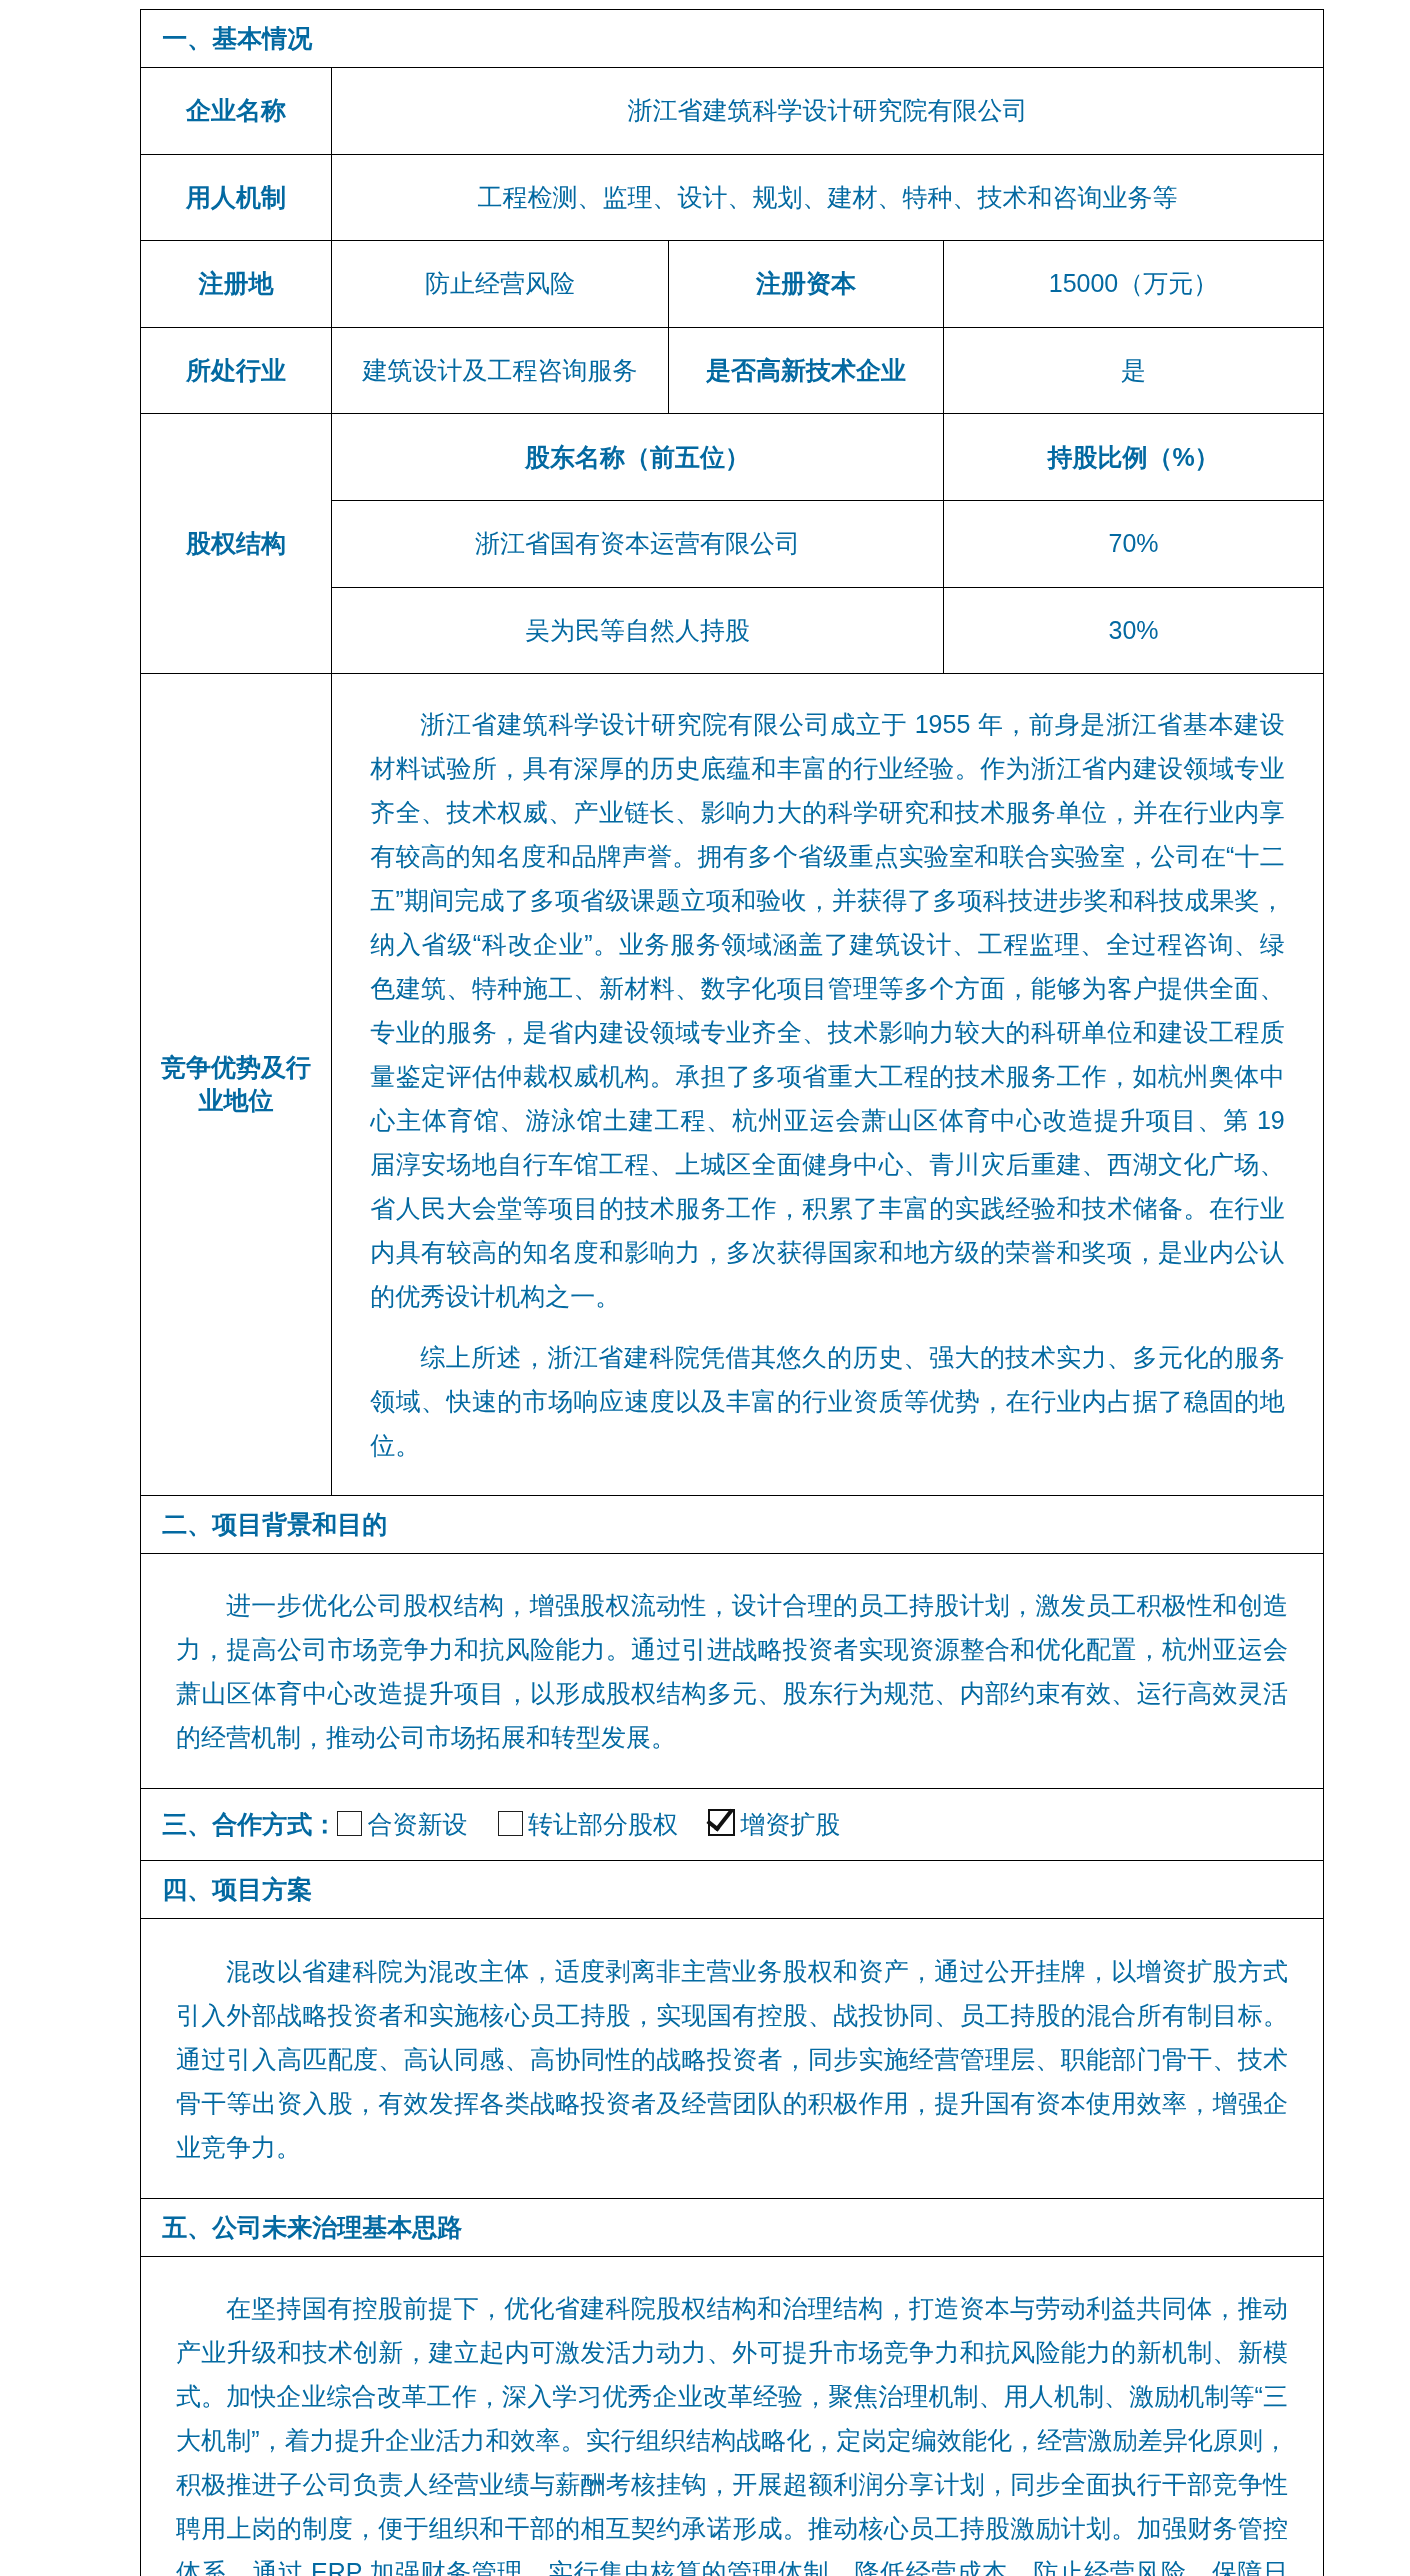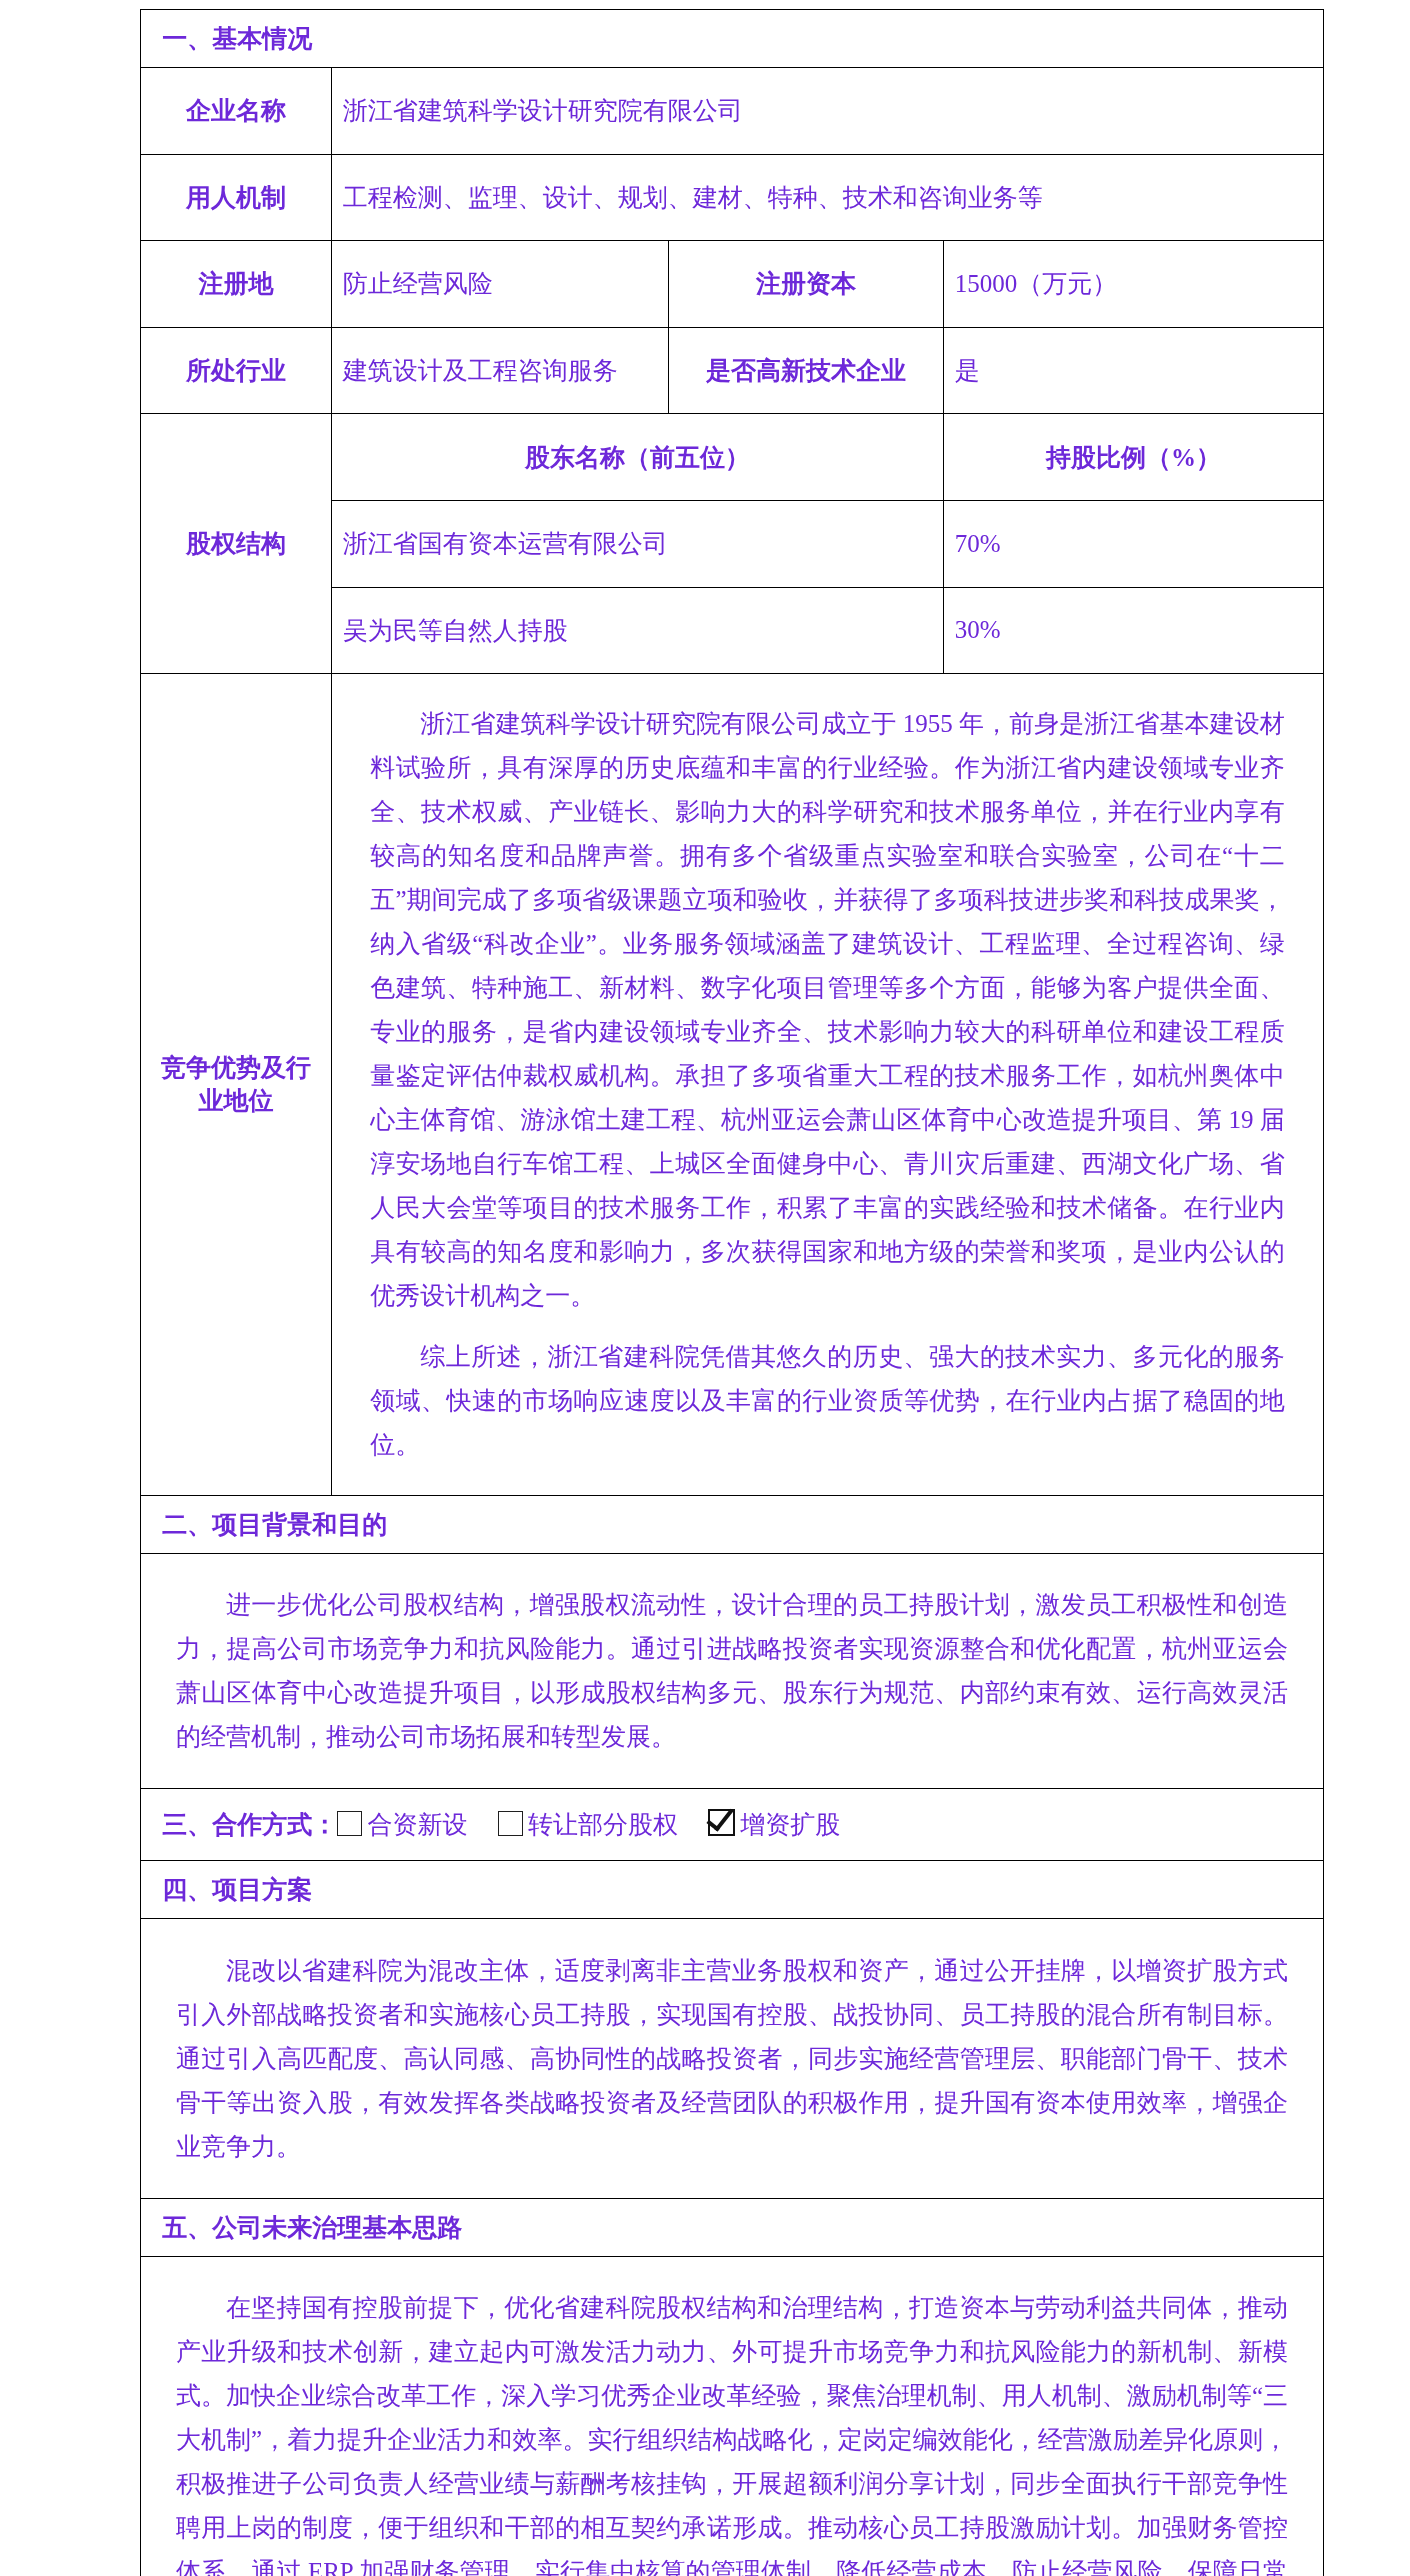--- a/index.html
+++ b/index.html
@@ -1,22 +1,22 @@
 <!DOCTYPE html>
 <html style="font-size:14.2px"><head>
 <meta charset="utf-8">
 <style>
   html,body{margin:0;padding:0;background:#ffffff;}
   .page{
     position:relative;
     width:1410px;
     height:2576px;
     background:#ffffff;
-    font-family:Liberation Serif, serif;
-    color:#6d28d9;
+    font-family:Liberation Sans, sans-serif;
+    color:#0369a1;
   }
   table.doc{
     position:absolute;
     left:140px;
     top:9px;
     width:1183px;
     border-collapse:collapse;
     table-layout:fixed;
   }
   table.doc td{
@@ -30,21 +30,21 @@
     font-weight:bold;
     text-align:left;
     padding:0 21.3px;
   }
   td.lbl{
     font-weight:bold;
     text-align:center;
     padding:5.3px 9px;
   }
   td.val{
-    text-align:left;
+    text-align:center;
     padding:5.3px 10.7px;
   }
   tr.h88 td{height:75px;}
   tr.h73 td{height:61px;}
   td.para-cell{
     vertical-align:top;
     padding:12.4px 18px;
   }
   td.para-cell.inner{padding:10.7px 21.3px;}
   p.para{

